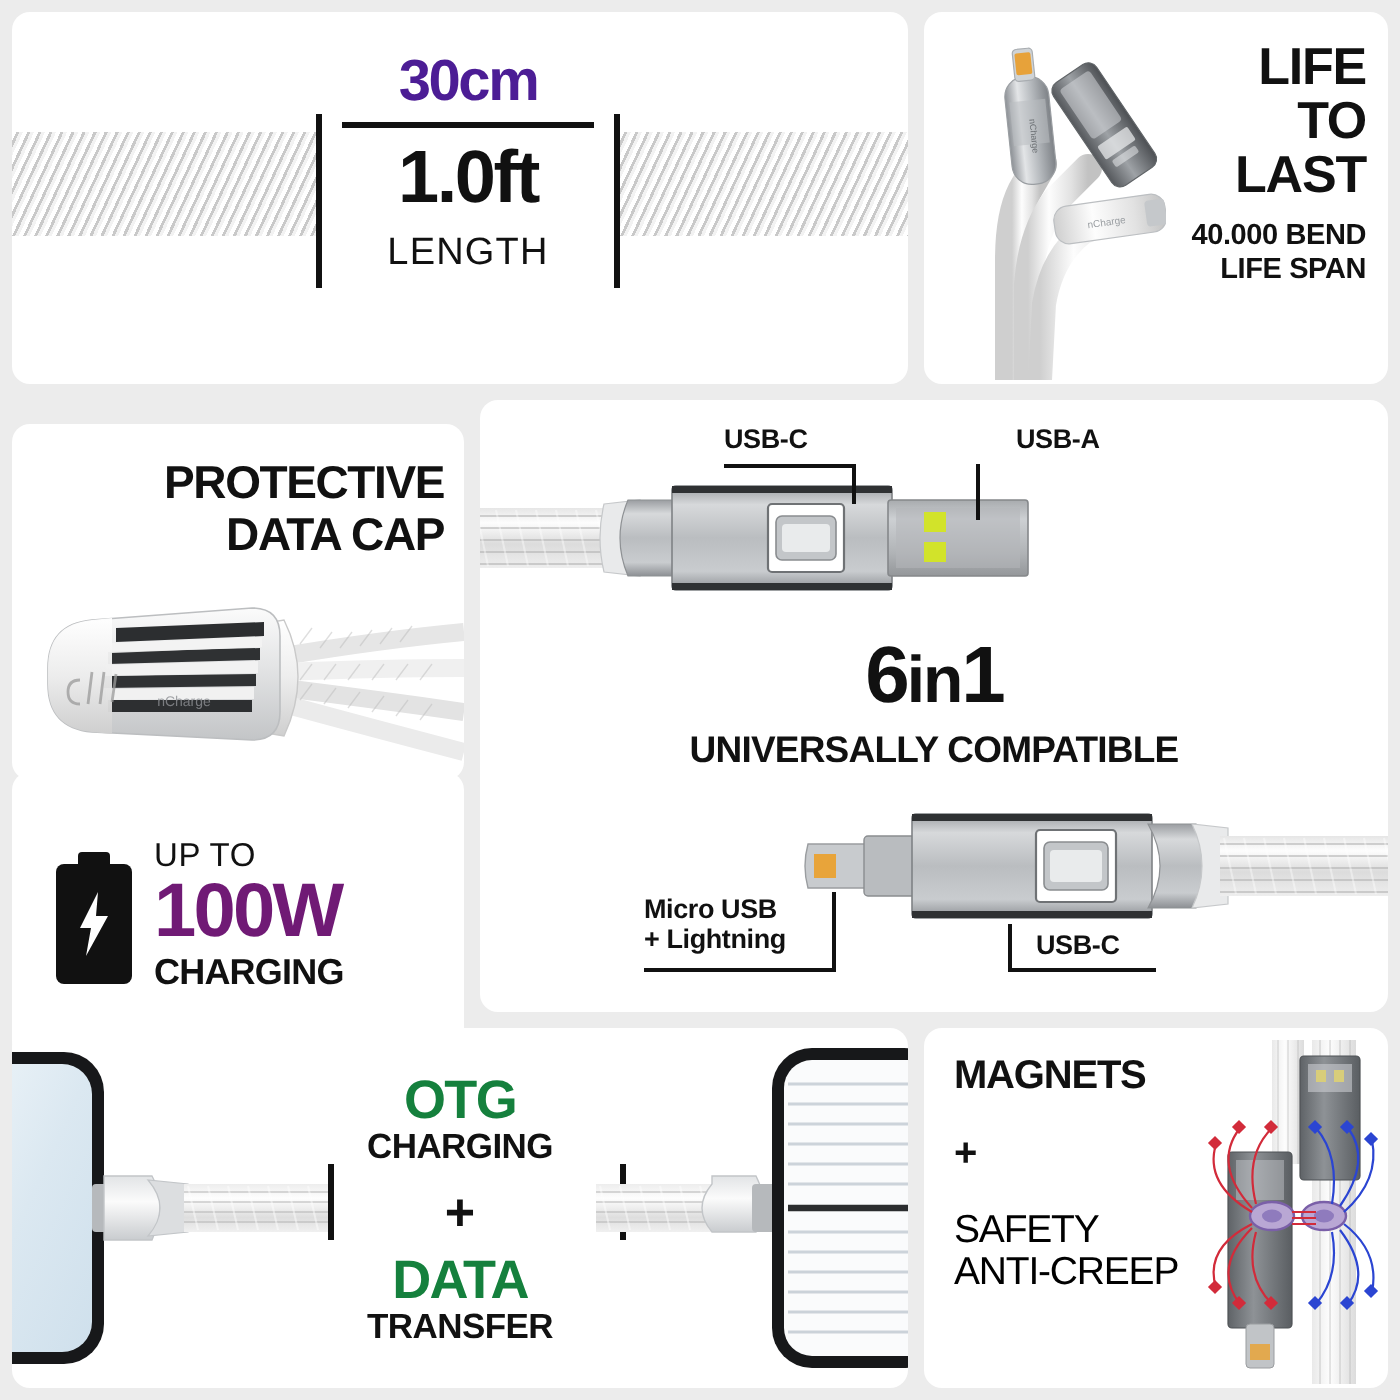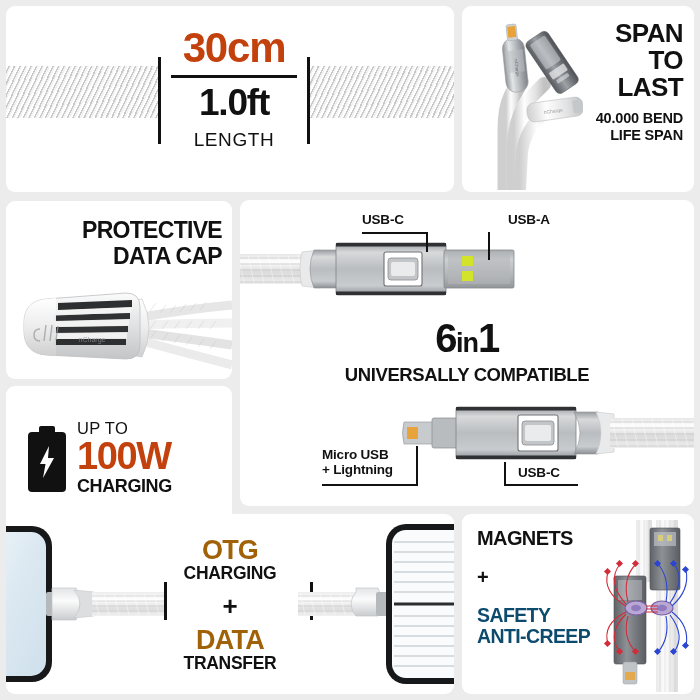--- a/index.html
+++ b/index.html
@@ -22,21 +22,21 @@
   .panel {
     position: absolute;
     background: #ffffff;
     border-radius: 9px;
     overflow: hidden;
   }
 
   
   .p-length   { left: 6px;   top: 6px;   width: 448px; height: 186px; }
   .p-builtlast{ left: 462px; top: 6px;   width: 232px; height: 186px; }
-  .p-cap      { left: 6px;   top: 201px; width: 226px; height: 178px; }
+  .p-cap      { left: 6px;   top: 212px; width: 226px; height: 178px; }
   .p-sixinone { left: 240px; top: 200px; width: 454px; height: 306px; }
   .p-watt     { left: 6px;   top: 386px; width: 226px; height: 143px; }
   .p-otg      { left: 6px;   top: 514px; width: 448px; height: 180px; }
   .p-magnets  { left: 462px; top: 514px; width: 232px; height: 180px; }
 
   
   .len-wrap {
     position: relative;
     width: 100%;
     height: 100%;
@@ -70,23 +70,23 @@
   .tick-r { left: 301px; }
 
   .len-center {
     position: absolute;
     left: 162px;
     top: 20px;
     width: 132px;
     text-align: center;
   }
   .len-cm {
-    font-size: 42px;
-    font-weight: 700;
-    color: #c2410c;
+    font-size: 29px;
+    font-weight: 700;
+    color: #4c1d95;
     letter-spacing: -1.2px;
     line-height: 1.05;
   }
   .len-rule {
     height: 2.5px;
     background: #111111;
     margin: 5px 3px 6px 3px;
   }
   .len-ft {
     font-size: 37px;
@@ -197,21 +197,21 @@
   .watt-upto {
     font-size: 16.5px;
     font-weight: 400;
     color: #111111;
     letter-spacing: 0.3px;
     line-height: 1;
   }
   .watt-num {
     font-size: 38px;
     font-weight: 700;
-    color: #c2410c;
+    color: #701a75;
     letter-spacing: -1.4px;
     line-height: 1.02;
     margin: 1px 0 1px 0;
   }
   .watt-ultra {
     font-size: 18px;
     font-weight: 700;
     color: #111111;
     letter-spacing: -0.4px;
     line-height: 1.1;
@@ -225,21 +225,21 @@
     text-align: center;
   }
   .six-num {
     font-size: 40px;
     font-weight: 700;
     color: #111111;
     letter-spacing: -1.5px;
     line-height: 1;
   }
   .six-num .in {
-    font-size: 27px;
+    font-size: 33px;
     letter-spacing: -1px;
   }
   .six-sub {
     margin-top: 6px;
     font-size: 18.5px;
     font-weight: 700;
     color: #111111;
     letter-spacing: -0.4px;
   }
 
@@ -264,21 +264,21 @@
   
   .otg-text {
     position: absolute;
     left: 0; right: 0;
     top: 22px;
     text-align: center;
   }
   .otg-big {
     font-size: 27px;
     font-weight: 700;
-    color: #a16207;
+    color: #15803d;
     letter-spacing: -0.8px;
     line-height: 1.05;
   }
   .otg-small {
     font-size: 17.5px;
     font-weight: 700;
     color: #111111;
     letter-spacing: -0.3px;
     line-height: 1.1;
   }
@@ -323,22 +323,22 @@
   }
   .mag-plus {
     font-size: 20px;
     font-weight: 700;
     color: #111111;
     margin: 18px 0 18px 0;
     line-height: 1;
   }
   .mag-safety {
     font-size: 19.5px;
-    font-weight: 700;
-    color: #0c4a6e;
+    font-weight: 400;
+    color: #000000;
     letter-spacing: -0.6px;
     line-height: 1.1;
   }
   .mag-art {
     position: absolute;
     right: 2px;
     top: 6px;
     width: 100px;
     height: 172px;
   }
@@ -409,21 +409,21 @@
 
       <g transform="translate(58,92) rotate(-8)">
         <rect x="0" y="0" width="56" height="19" rx="7" fill="url(#cbl1)" stroke="#bcbfc2" stroke-width="0.6"></rect>
         <rect x="46" y="3" width="10" height="13" rx="2" fill="#c5c8cb"></rect>
         <text x="26" y="12.5" font-family="Liberation Sans, sans-serif" font-size="5" fill="#9b9fa3" text-anchor="middle">nCharge</text>
       </g>
     </svg>
 
     <div class="bl-text">
       <div class="bl-title">
-        <div>SPAN</div>
+        <div>LIFE</div>
         <div>TO</div>
         <div>LAST</div>
       </div>
       <div class="bl-sub">
         <div>40.000 BEND</div>
         <div>LIFE SPAN</div>
       </div>
     </div>
   </div>
 

